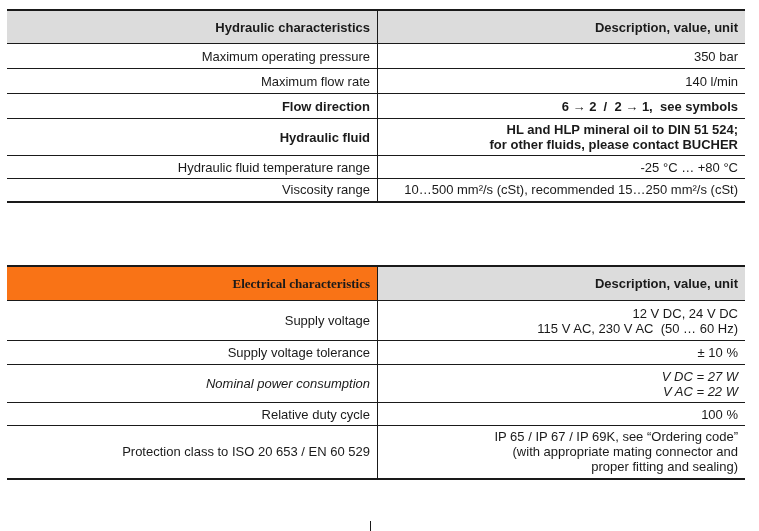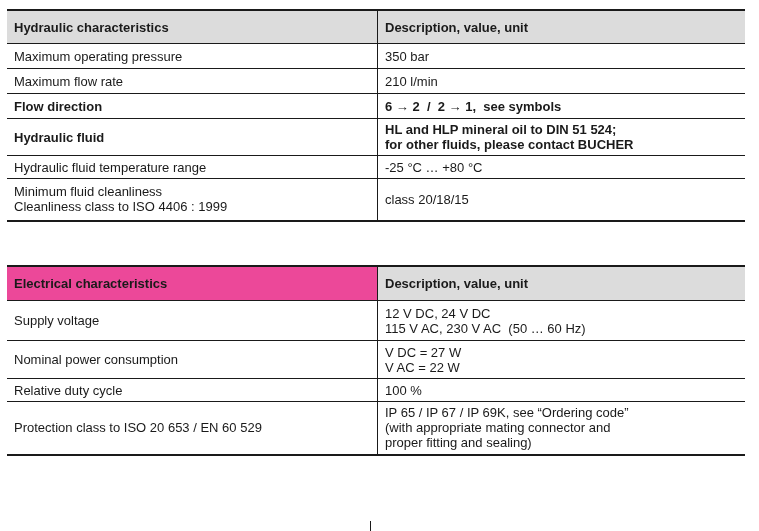--- a/index.html
+++ b/index.html
@@ -27,21 +27,21 @@
   table.spec-table.t1 { top: 9px; }
   table.spec-table.t2 { top: 265px; }
 
   .spec-table th,
   .spec-table td {
     border-bottom: 1px solid #1a1a1a;
     vertical-align: middle;
     padding: 3px 7px;
     font-size: 13px;
     line-height: 15px;
-    text-align: left;
+    text-align: right;
     overflow: hidden;
   }
   .spec-table th:first-child,
   .spec-table td:first-child {
     border-right: 1px solid #1a1a1a;
     width: 356px; 
   }
   .spec-table thead th {
     background: #dcdcdc;
     font-weight: bold;
@@ -79,21 +79,21 @@
         </td>
         <td>
           <div class="line">350 bar</div>
         </td>
       </tr>
       <tr style="height: 25px;">
         <td>
           <div class="line">Maximum flow rate</div>
         </td>
         <td>
-          <div class="line">210 l/min</div>
+          <div class="line">140 l/min</div>
         </td>
       </tr>
       <tr style="height: 25px; font-weight: bold;">
         <td>
           <div class="line">Flow direction</div>
         </td>
         <td>
           <div class="line">6 → 2  /  2 → 1,  see symbols</div>
         </td>
       </tr>
@@ -107,50 +107,57 @@
         </td>
       </tr>
       <tr style="height: 23px;">
         <td>
           <div class="line">Hydraulic fluid temperature range</div>
         </td>
         <td>
           <div class="line">-25 °C … +80 °C</div>
         </td>
       </tr>
-      <tr style="height: 42px;">
+      <tr style="height: 23px;">
         <td>
-          <div class="line">Minimum fluid cleanliness</div>
-          <div class="line">Cleanliness class to ISO 4406 : 1999</div>
+          <div class="line">Viscosity range</div>
         </td>
         <td>
-          <div class="line">class 20/18/15</div>
+          <div class="line">10…500 mm²/s (cSt), recommended 15…250 mm²/s (cSt)</div>
         </td>
       </tr>
     </tbody>
 </table>
 
 <table class="spec-table t2">
   <thead>
     <tr>
-      <th style="background: #ec4899;">Electrical characteristics</th>
+      <th style="background: #f97316; font-family: Liberation Serif, serif;">Electrical characteristics</th>
       <th style="background: rgb(220, 220, 220);">Description, value, unit</th>
     </tr>
   </thead>
   <tbody>
       <tr style="height: 40px;">
         <td>
           <div class="line">Supply voltage</div>
         </td>
         <td>
           <div class="line">12 V DC, 24 V DC</div>
           <div class="line">115 V AC, 230 V AC  (50 … 60 Hz)</div>
         </td>
       </tr>
-      <tr style="height: 38px;">
+      <tr style="height: 24px;">
+        <td>
+          <div class="line">Supply voltage tolerance</div>
+        </td>
+        <td>
+          <div class="line">± 10 %</div>
+        </td>
+      </tr>
+      <tr style="height: 38px; font-style: italic;">
         <td>
           <div class="line">Nominal power consumption</div>
         </td>
         <td>
           <div class="line">V DC = 27 W</div>
           <div class="line">V AC = 22 W</div>
         </td>
       </tr>
       <tr style="height: 23px;">
         <td>

